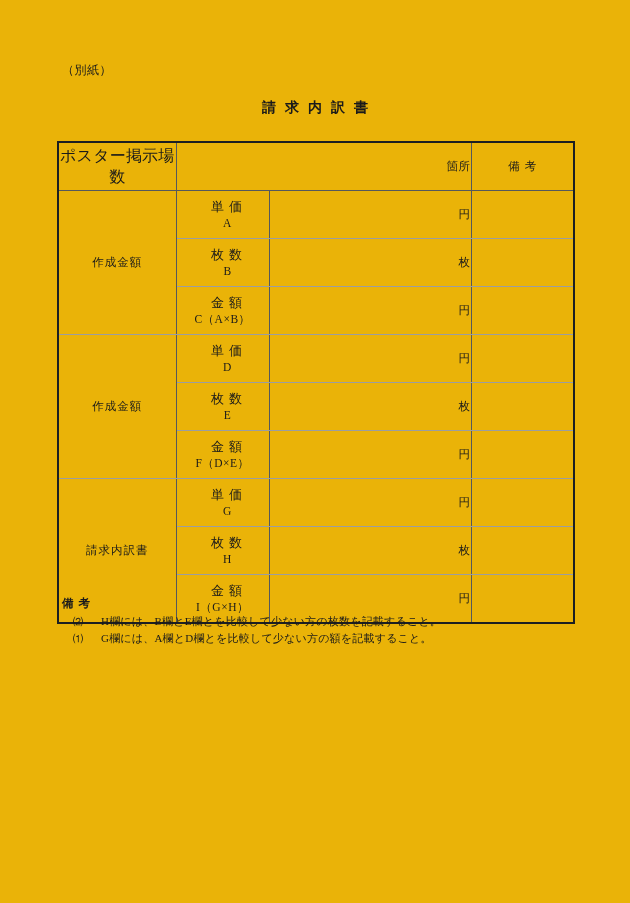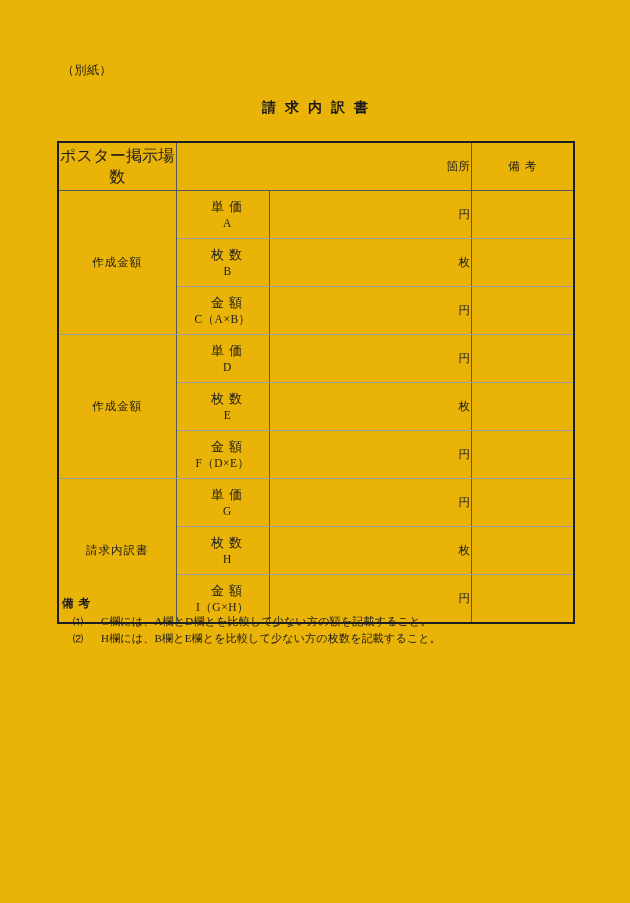--- a/index.html
+++ b/index.html
@@ -272,20 +272,20 @@
           <td class="last-col cell-blank"></td>
         </tr>
 
       </tbody>
     </table>
   </div>
 
   <div class="notes">
     <div class="notes-title">備考</div>
     <span class="note-line">
+      <span class="note-num">⑵</span><span>H欄には、B欄とE欄とを比較して少ない方の枚数を記載すること。</span>
+    </span>
+    <span class="note-line">
       <span class="note-num">⑴</span><span>G欄には、A欄とD欄とを比較して少ない方の額を記載すること。</span>
     </span>
-    <span class="note-line">
-      <span class="note-num">⑵</span><span>H欄には、B欄とE欄とを比較して少ない方の枚数を記載すること。</span>
-    </span>
   </div>
 
 </div>
 
 </body></html>

